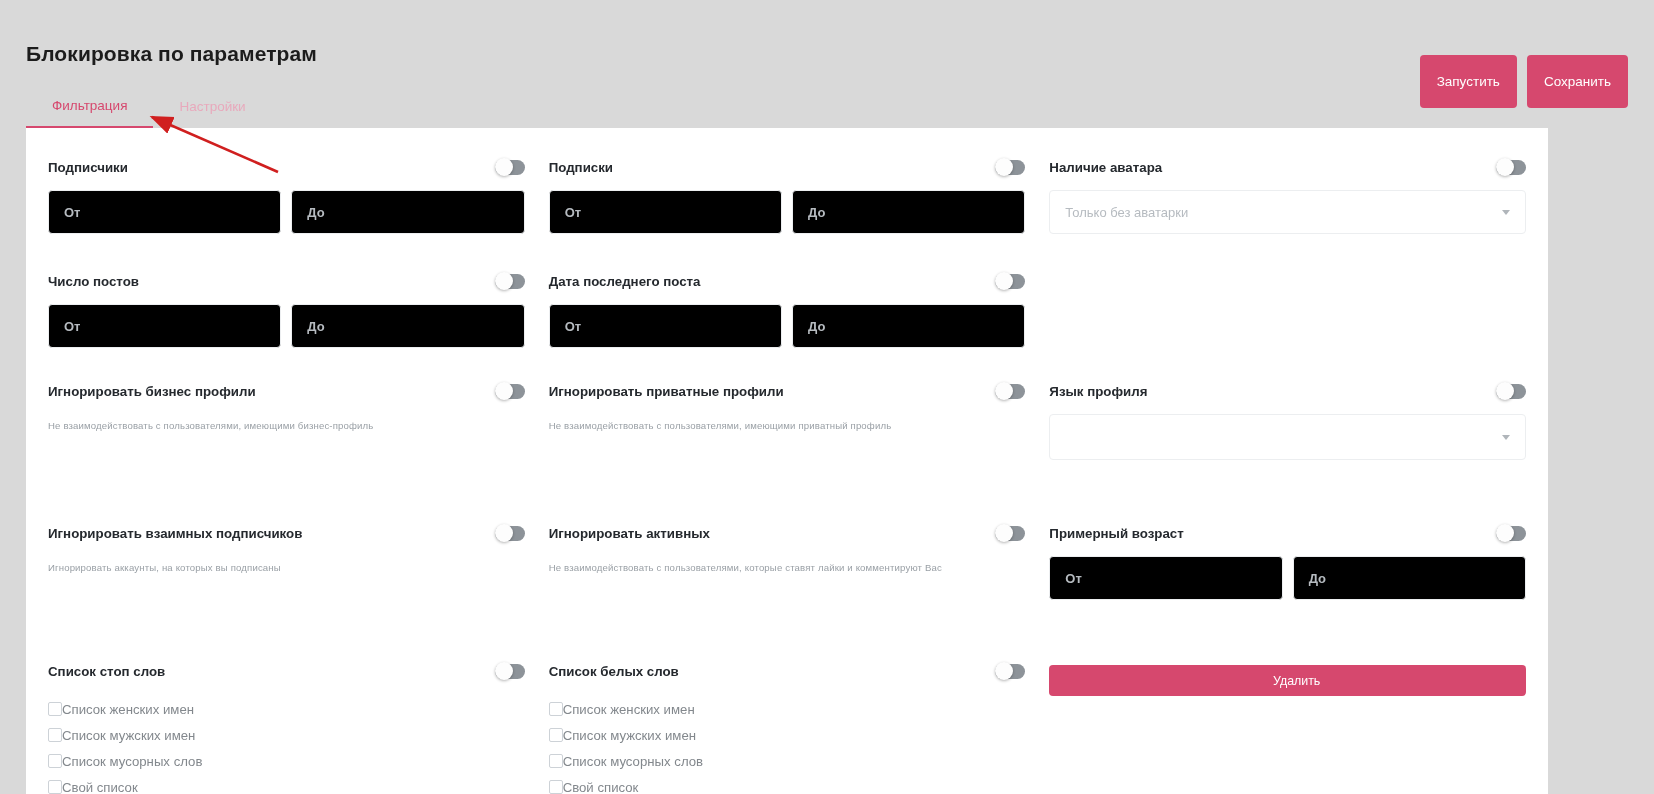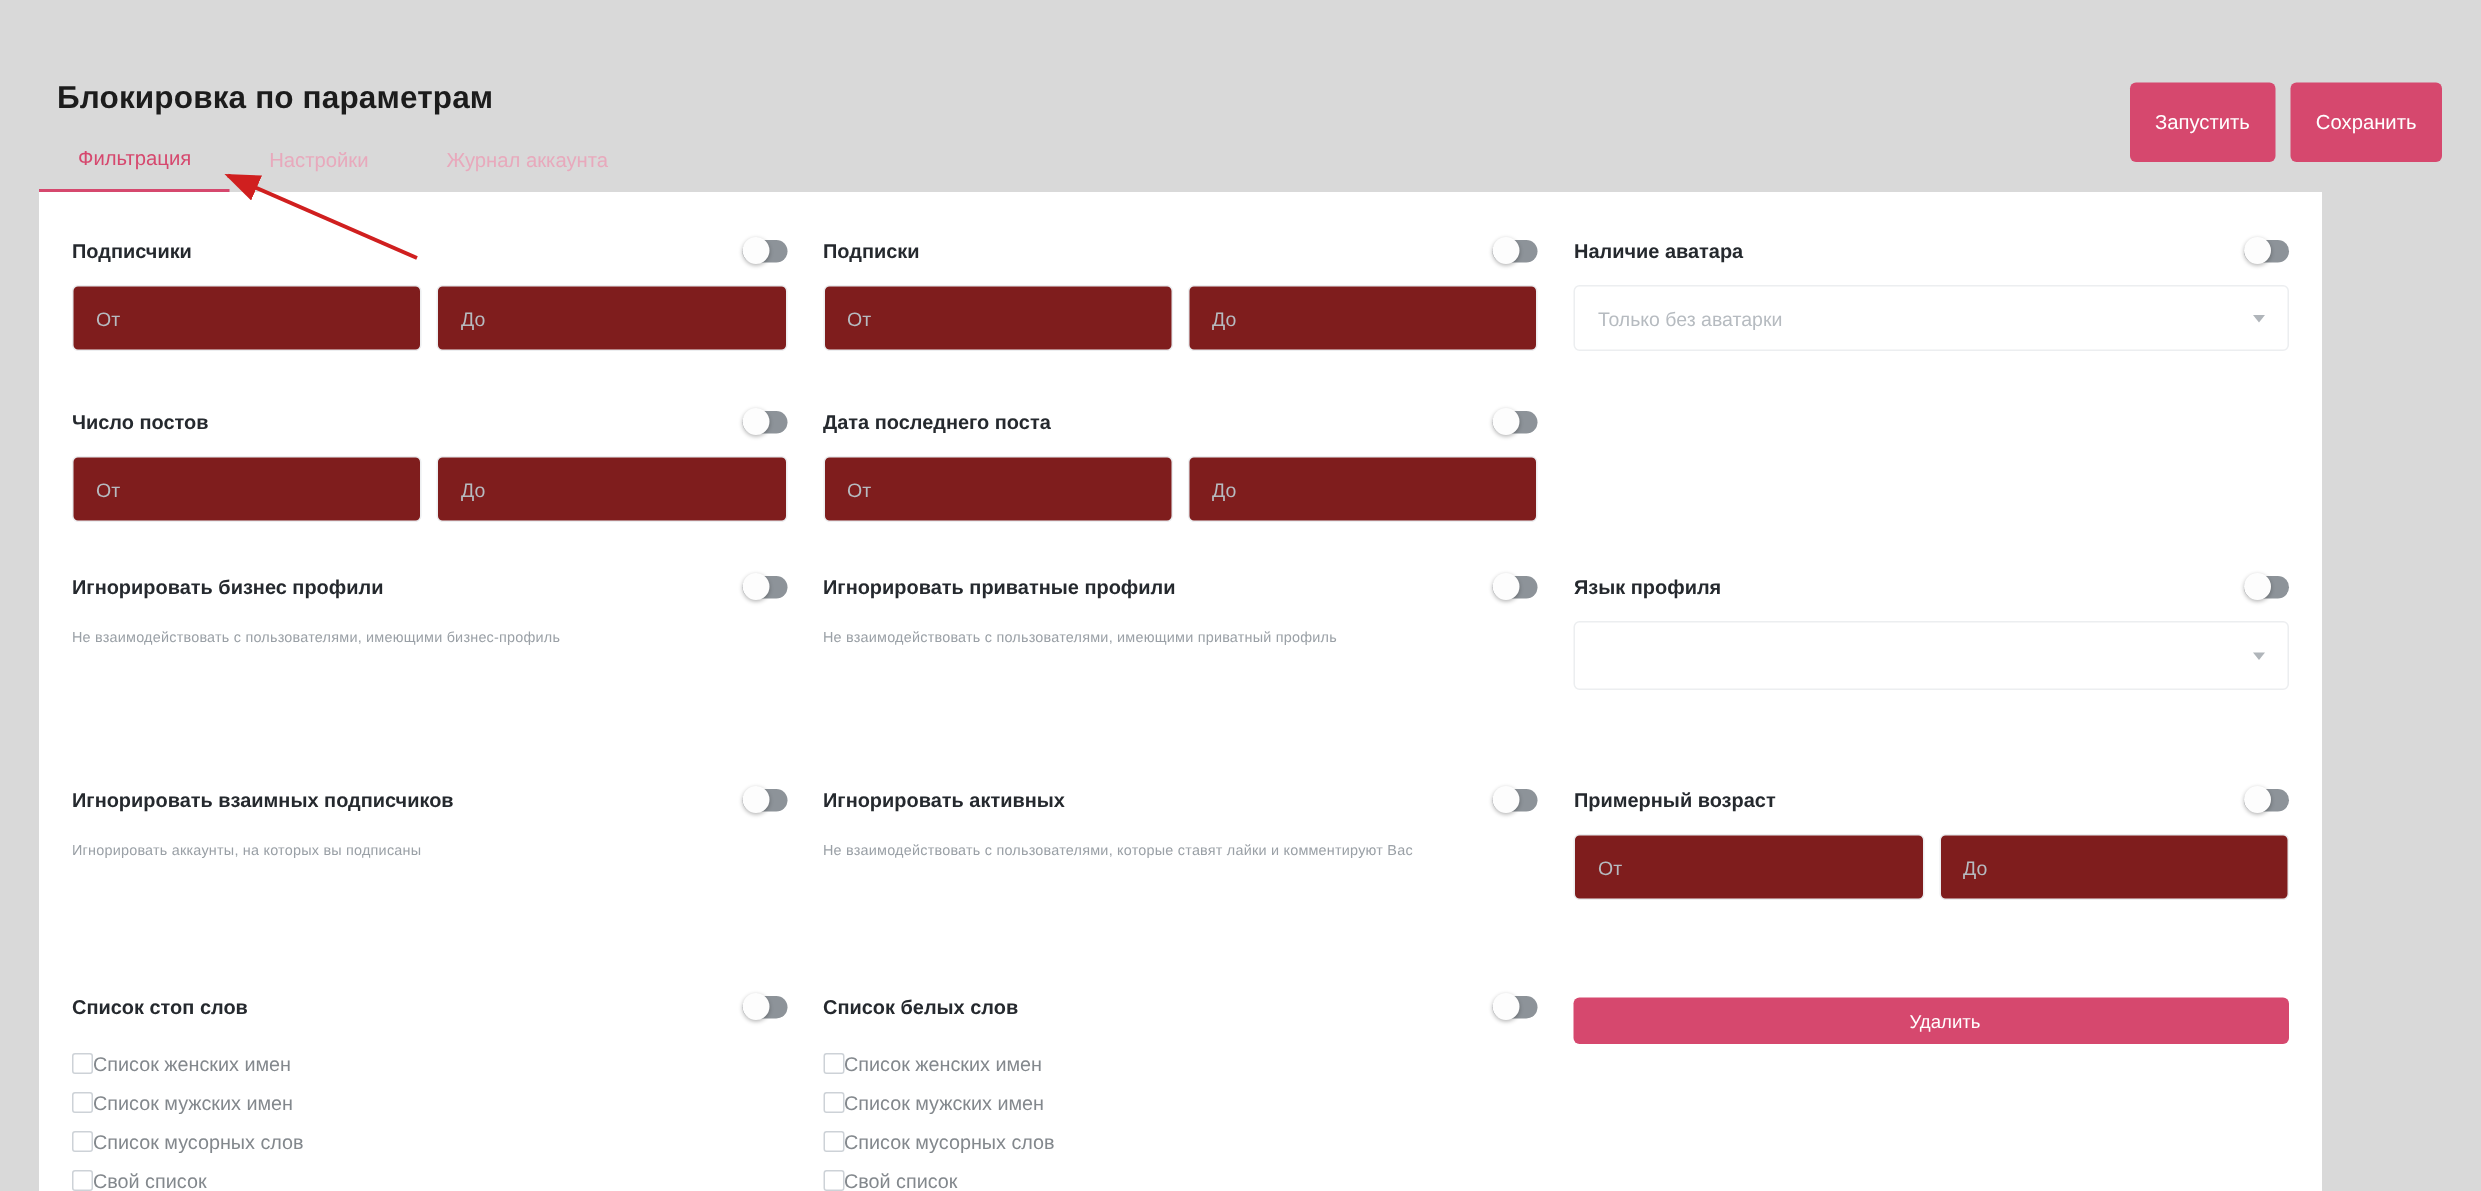--- a/index.html
+++ b/index.html
@@ -16,21 +16,21 @@
   .header {
     position: relative;
     padding: 42px 26px 0 26px;
     height: 128px;
   }
   .page-title {
     font-size: 21px;
     font-weight: bold;
     color: #1c1c1c;
     letter-spacing: .1px;
-    margin: 12px;
+    margin: 0;
   }
   .header-actions {
     position: absolute;
     top: 55px; right: 26px;
     display: flex;
     gap: 10px;
   }
   .btn-primary {
     background: #d6486e;
     color: #ffffff;
@@ -120,28 +120,29 @@
     box-shadow: 0 1px 3px rgba(0,0,0,.3);
   }
 
   
   .pair { display: flex; gap: 10px; margin-top: 8px; }
   .inp {
     flex: 1 1 0;
     height: 44px;
     border: 1px solid #eceef0;
     border-radius: 4px;
-    background: #7f1d1d;
+    background: #000000;
     display: flex;
     align-items: center;
     padding: 0 15px;
     font-size: 13px;
     color: #b6bbc0;
     cursor: text;
     min-width: 0;
+    font-weight: bold;
   }
   .select {
     margin-top: 8px;
     height: 44px;
     border: 1px solid #eceef0;
     border-radius: 4px;
     display: flex;
     align-items: center;
     justify-content: space-between;
     padding: 0 15px;
@@ -216,21 +217,20 @@
     <h1 class="page-title">Блокировка по параметрам</h1>
 
     <div class="header-actions">
       <button class="btn-primary">Запустить</button>
       <button class="btn-primary">Сохранить</button>
     </div>
 
     <div class="tabs">
       <button class="tab active">Фильтрация</button>
       <button class="tab">Настройки</button>
-      <button class="tab">Журнал аккаунта</button>
     </div>
   </div>
 
   <div class="card">
 
     <div class="grid r1">
 
       <div class="cell">
         <div class="row-head">
           <span class="field-label">Подписчики</span>

